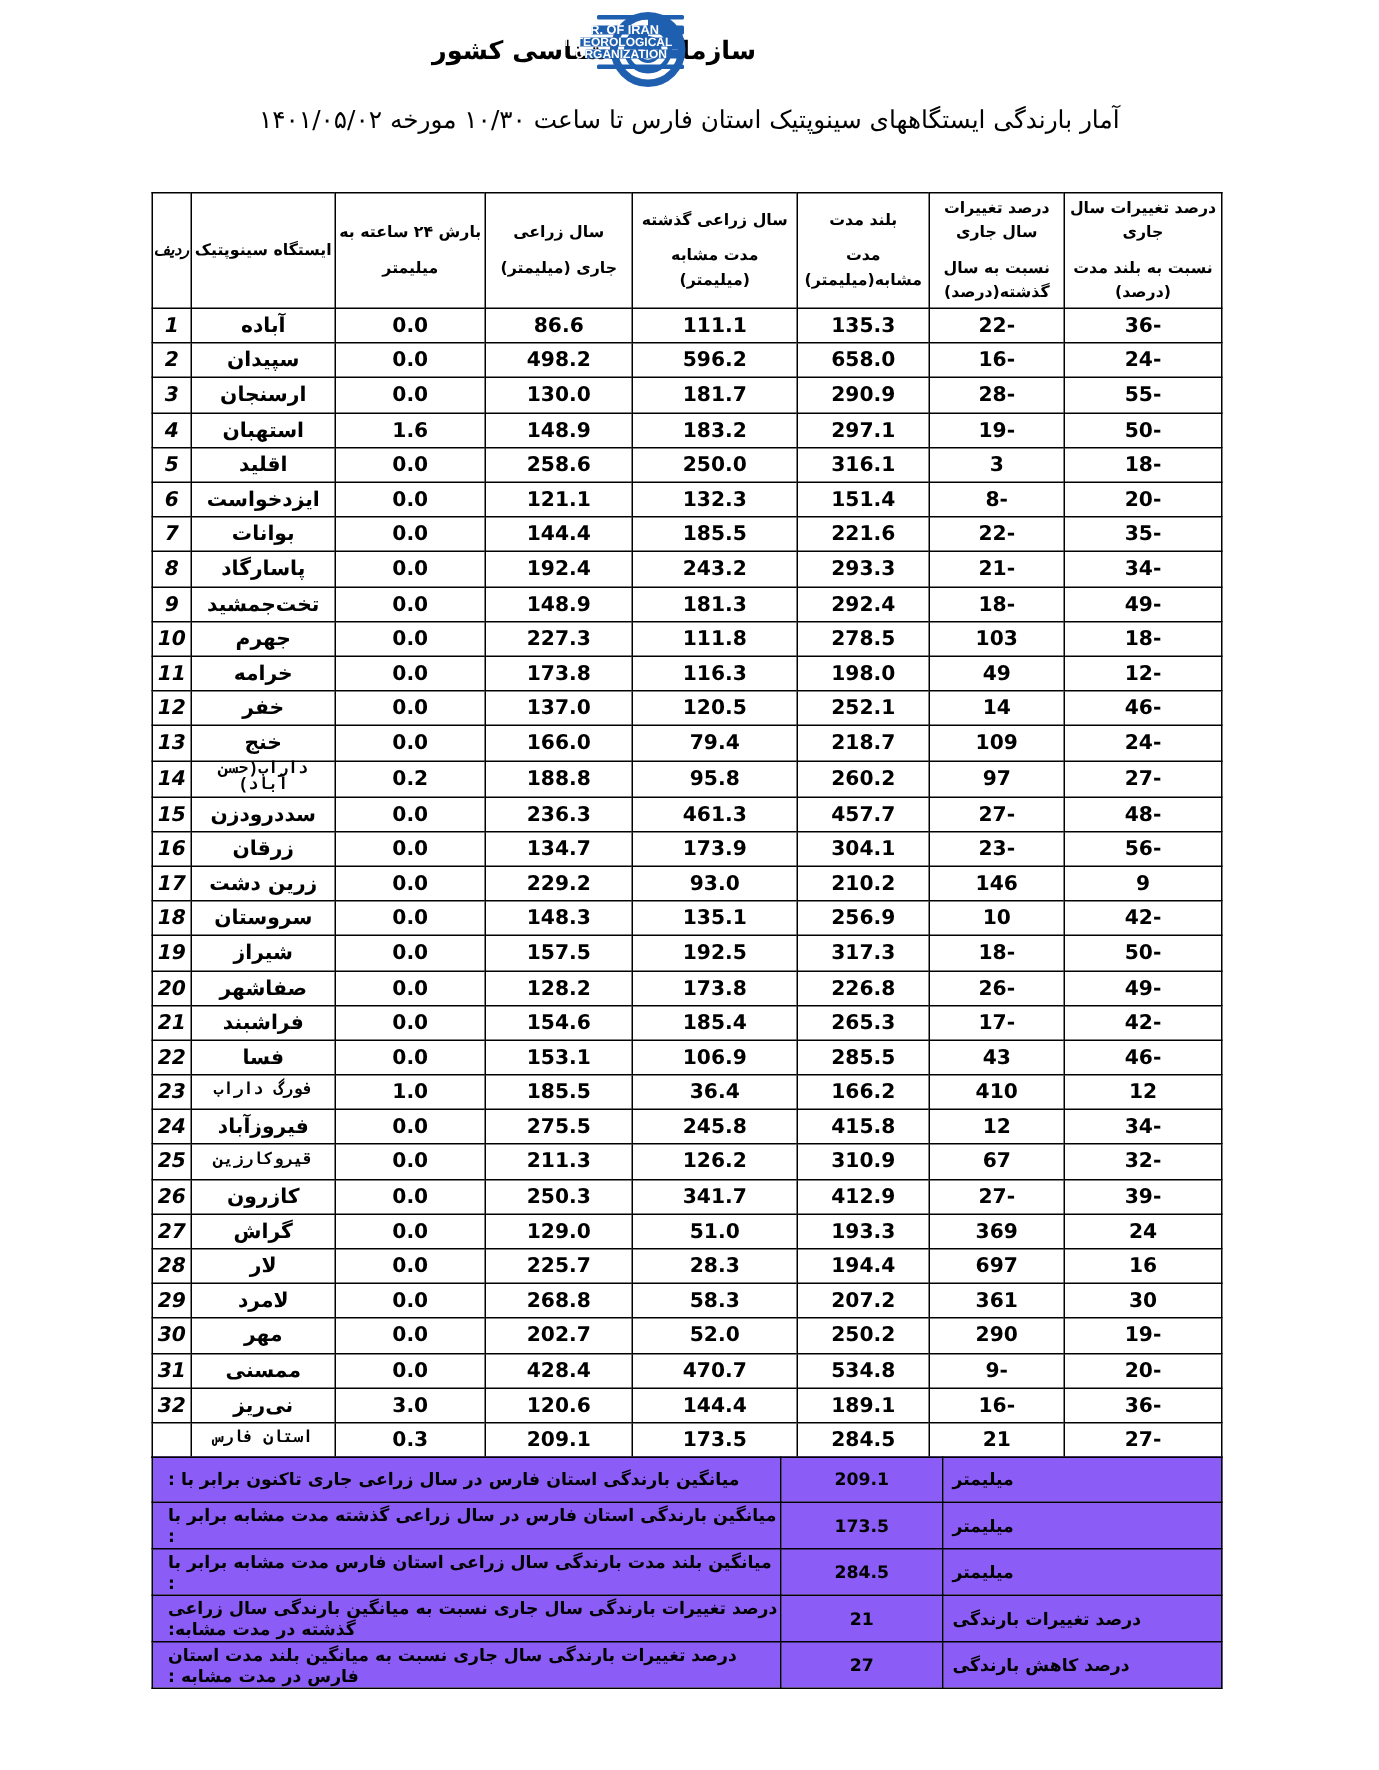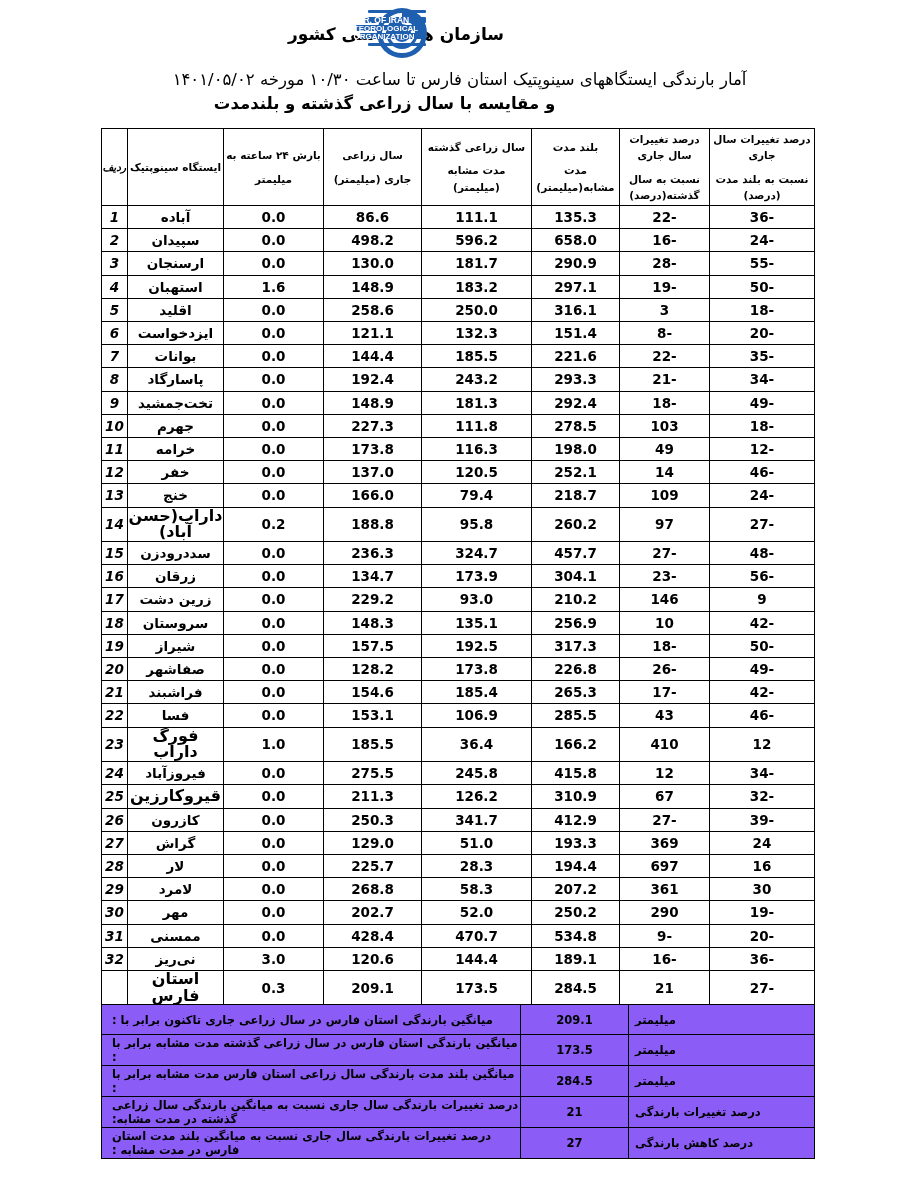--- a/index.html
+++ b/index.html
@@ -29,21 +29,21 @@
     top: 24px;
     right: 415px;
     font-size: 17px;
     font-weight: bold;
     white-space: nowrap;
     direction: rtl;
   }
   .logo-wrap {
     position: absolute;
     top: 6px;
-    left: 284px;
+    left: 314px;
     width: 172px;
     height: 54px;
   }
   .logo-svg { display: block; }
 
   .doc-title {
     width: 919px;
     text-align: center;
     direction: rtl;
     padding: 0 60px;
@@ -99,21 +99,21 @@
   .col-rain24  { width: 100px; margin-top: 11px; }
   .col-cur     { width: 98px; }
   .col-prev    { width: 110px; }
   .col-long    { width: 88px; }
   .col-pct-prev{ width: 90px; }
   .col-pct-long{ width: 105px; }
 
   th.hdr-sm { font-size: 9.2px; }
   th.hdr-md { font-size: 11px; }
   td.station-cell { font-size: 12.5px; }
-  td.station-cell.tight { font-size: 16px; }
+  td.station-cell.tight { font-size: 11px; font-family: Liberation Mono, monospace; }
   td.radif-cell { font-size: 12px; }
 
   .hdr-2line span { display: block; }
   .hdr-2line .l1 { margin-bottom: 7px; }
 
   
   table.summary {
     border-collapse: collapse;
     width: 713px;
     direction: rtl;
@@ -166,21 +166,20 @@
       </g>
       <text x="100" y="16.5" font-family="'Liberation Sans',sans-serif" font-size="8.5" font-weight="bold" fill="#ffffff" text-anchor="middle">I.R. OF IRAN</text>
       <text x="96" y="24.5" font-family="'Liberation Sans',sans-serif" font-size="8" font-weight="bold" fill="#ffffff" text-anchor="middle">METEOROLOGICAL</text>
       <text x="100" y="32.5" font-family="'Liberation Sans',sans-serif" font-size="8" font-weight="bold" fill="#ffffff" text-anchor="middle">ORGANIZATION</text>
     </svg>
   </div>
 </div>
 
 <div class="doc-title">
   <div class="line1">آمار بارندگی ایستگاههای سینوپتیک استان فارس تا ساعت  ۱۰/۳۰ مورخه ۱۴۰۱/۰۵/۰۲</div>
-  <div class="line2">و مقایسه  با  سال زراعی گذشته و بلندمدت</div>
 </div>
 
 <div class="table-wrap">
   <table class="data">
     <thead>
       <tr>
         <th class="col-pct-long hdr-sm hdr-2line">
           <span class="l1">درصد تغییرات سال جاری</span>
           <span class="l2">نسبت به بلند مدت (درصد)</span>
         </th>
@@ -346,21 +345,21 @@
           <td class="col-prev">95.8</td>
           <td class="col-cur">188.8</td>
           <td class="col-rain24">0.2</td>
           <td class="col-station station-cell tight">داراب(حسن آباد)</td>
           <td class="col-radif radif-cell">14</td>
         </tr>
         <tr>
           <td class="col-pct-long">-48</td>
           <td class="col-pct-prev">-27</td>
           <td class="col-long">457.7</td>
-          <td class="col-prev">324.7</td>
+          <td class="col-prev">461.3</td>
           <td class="col-cur">236.3</td>
           <td class="col-rain24">0.0</td>
           <td class="col-station station-cell">سددرودزن</td>
           <td class="col-radif radif-cell">15</td>
         </tr>
         <tr>
           <td class="col-pct-long">-56</td>
           <td class="col-pct-prev">-23</td>
           <td class="col-long">304.1</td>
           <td class="col-prev">173.9</td>

